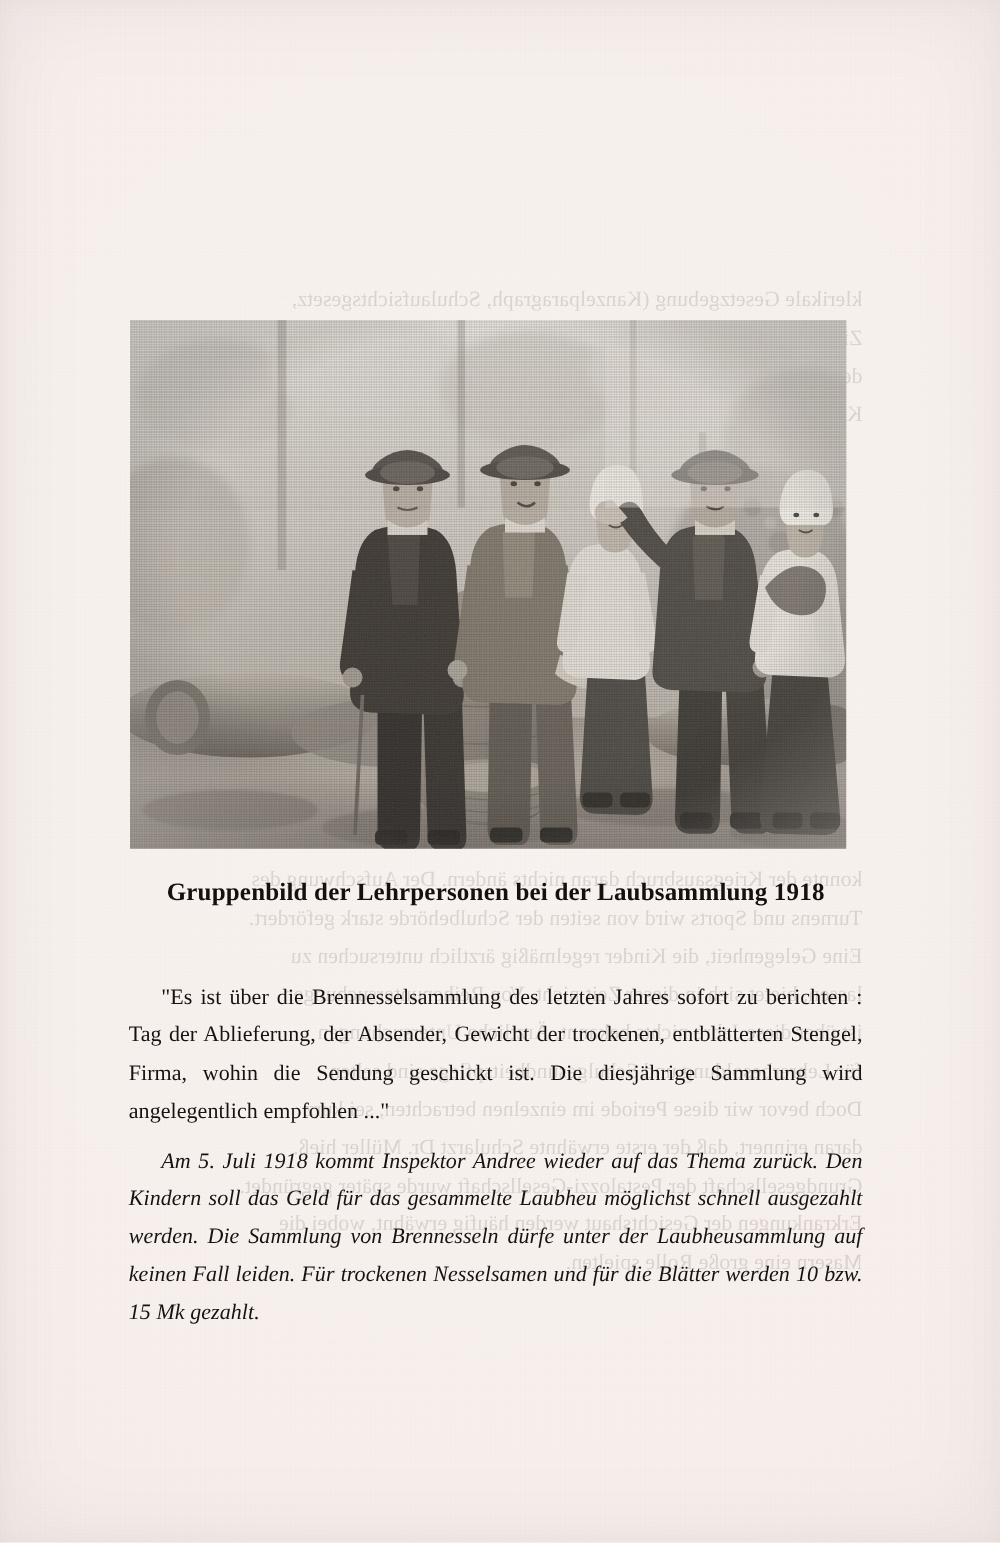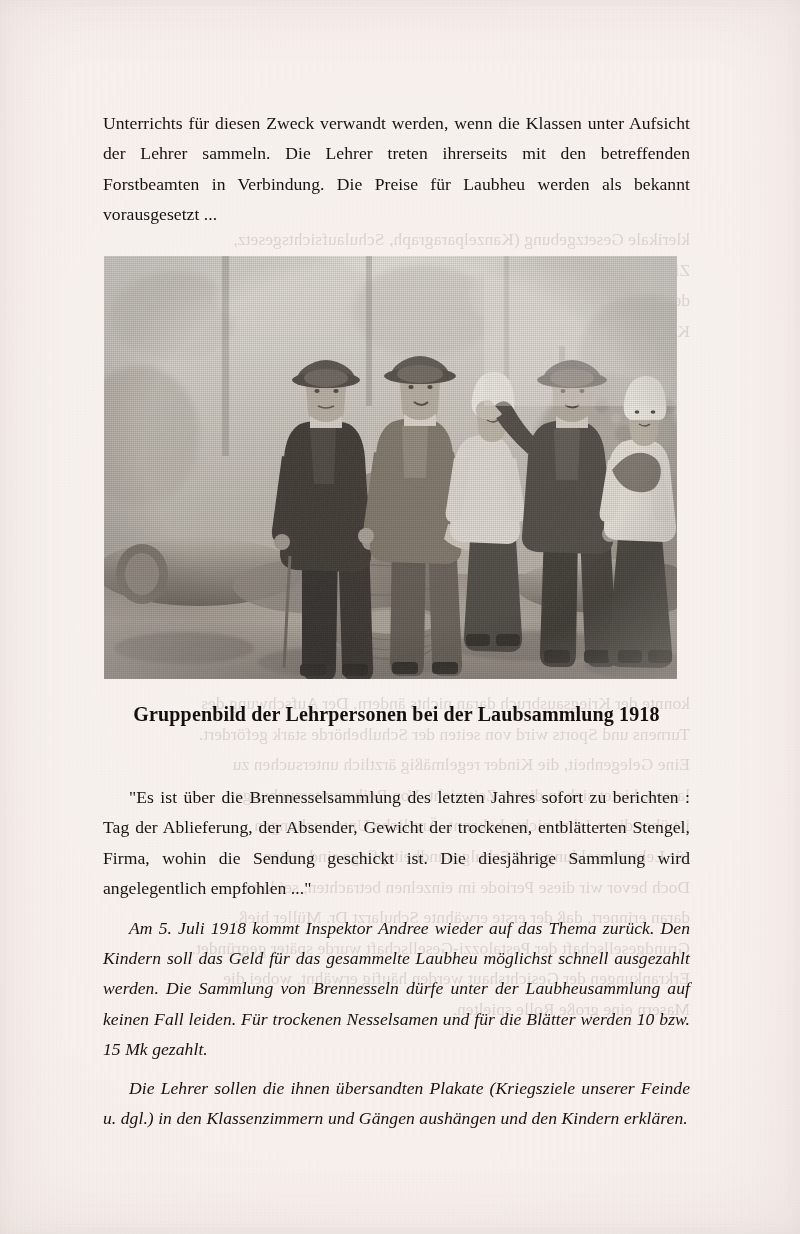--- a/index.html
+++ b/index.html
@@ -162,23 +162,20 @@
       <div>für Lehrerbesoldung und Schulgesundheitspflege sind selten.</div>
       <div>Doch bevor wir diese Periode im einzelnen betrachten, sei kurz</div>
       <div>daran erinnert, daß der erste erwähnte Schularzt Dr. Müller hieß.</div>
       <div>Grundgesellschaft der Pestalozzi-Gesellschaft wurde später gegründet.</div>
       <div>Erkrankungen der Gesichtshaut werden häufig erwähnt, wobei die</div>
       <div>Masern eine große Rolle spielten.</div>
     </div>
   </div>
 
 
-  <div id="content">
-    <p class="para">Unterrichts für diesen Zweck verwandt werden, wenn die Klassen unter Aufsicht der Lehrer sammeln. Die Lehrer treten ihrerseits mit den betreffenden Forstbeamten in Verbindung. Die Preise für Laubheu werden als bekannt vorausgesetzt ...</p>
-  </div>
 
   <div id="figure">
     <div id="photo">
       <svg viewBox="0 0 573 423" preserveAspectRatio="none" aria-hidden="true">
         <defs>
           <linearGradient id="skyFoliage" x1="0" y1="0" x2="0" y2="1">
             <stop offset="0%" stop-color="#e6e2dc"></stop>
             <stop offset="28%" stop-color="#d3cec6"></stop>
             <stop offset="60%" stop-color="#bdb7ae"></stop>
             <stop offset="100%" stop-color="#a9a299"></stop>
@@ -410,17 +407,16 @@
     </div>
     <div id="halftone"></div>
     <div id="photo-fade"></div>
   </div>
 
   <div id="caption">Gruppenbild der Lehrpersonen bei der Laubsammlung 1918</div>
 
   <div style="position:absolute; left:103px; top:782px; width:587px;">
     <p class="para indent gap-after-quote">"Es ist über die Brennesselsammlung des letzten Jahres sofort zu berichten : Tag der Ablieferung, der Absender, Gewicht der trockenen, entblätterten Stengel, Firma, wohin die Sendung geschickt ist. Die diesjährige Sammlung wird angelegentlich empfohlen ..."</p>
     <p class="para indent gap-para">Am 5. Juli 1918 kommt Inspektor Andree wieder auf das Thema zurück. Den Kindern soll das Geld für das gesammelte Laubheu möglichst schnell ausgezahlt werden. Die Sammlung von Brennesseln dürfe unter der Laubheusammlung auf keinen Fall leiden. Für trockenen Nesselsamen und für die Blätter werden 10 bzw. 15 Mk gezahlt.</p>
-    <p class="para indent gap-para">Die Lehrer sollen die ihnen übersandten Plakate (Kriegsziele unserer Feinde u. dgl.) in den Klassenzimmern und Gängen aushängen und den Kindern erklären.</p>
   </div>
 
   <div id="edge-shade"></div>
 </div>
 
 </body></html>

